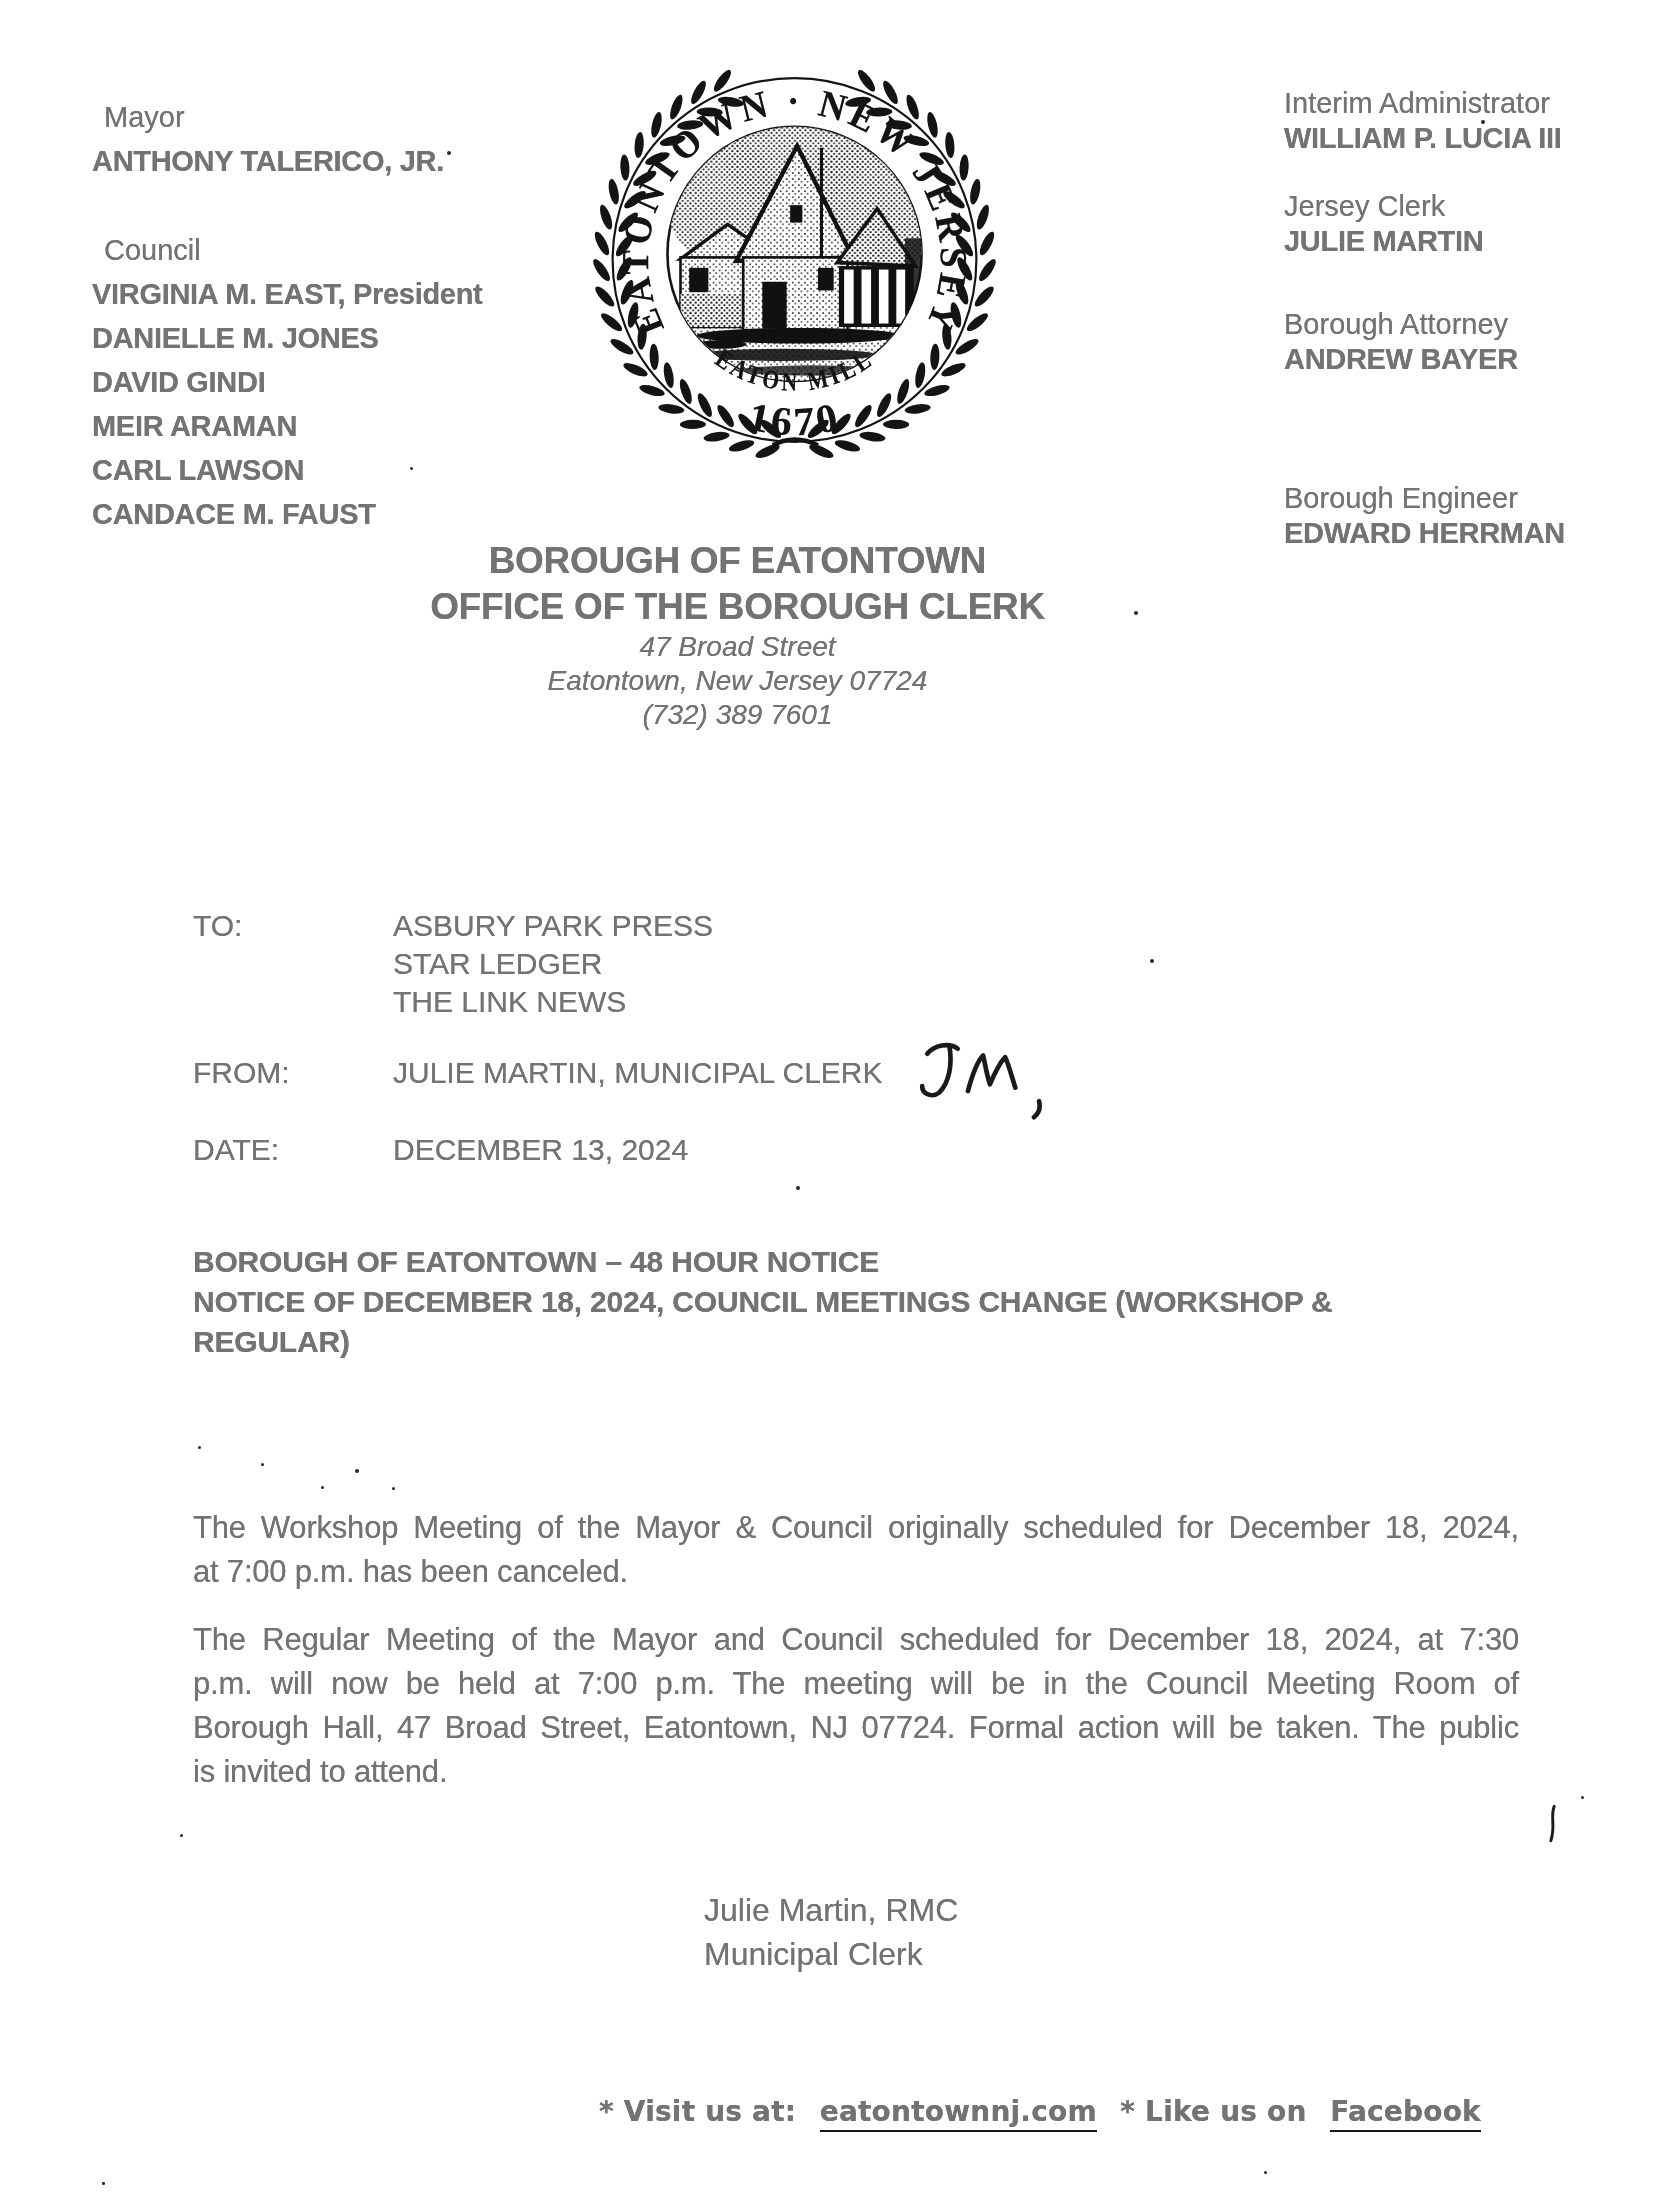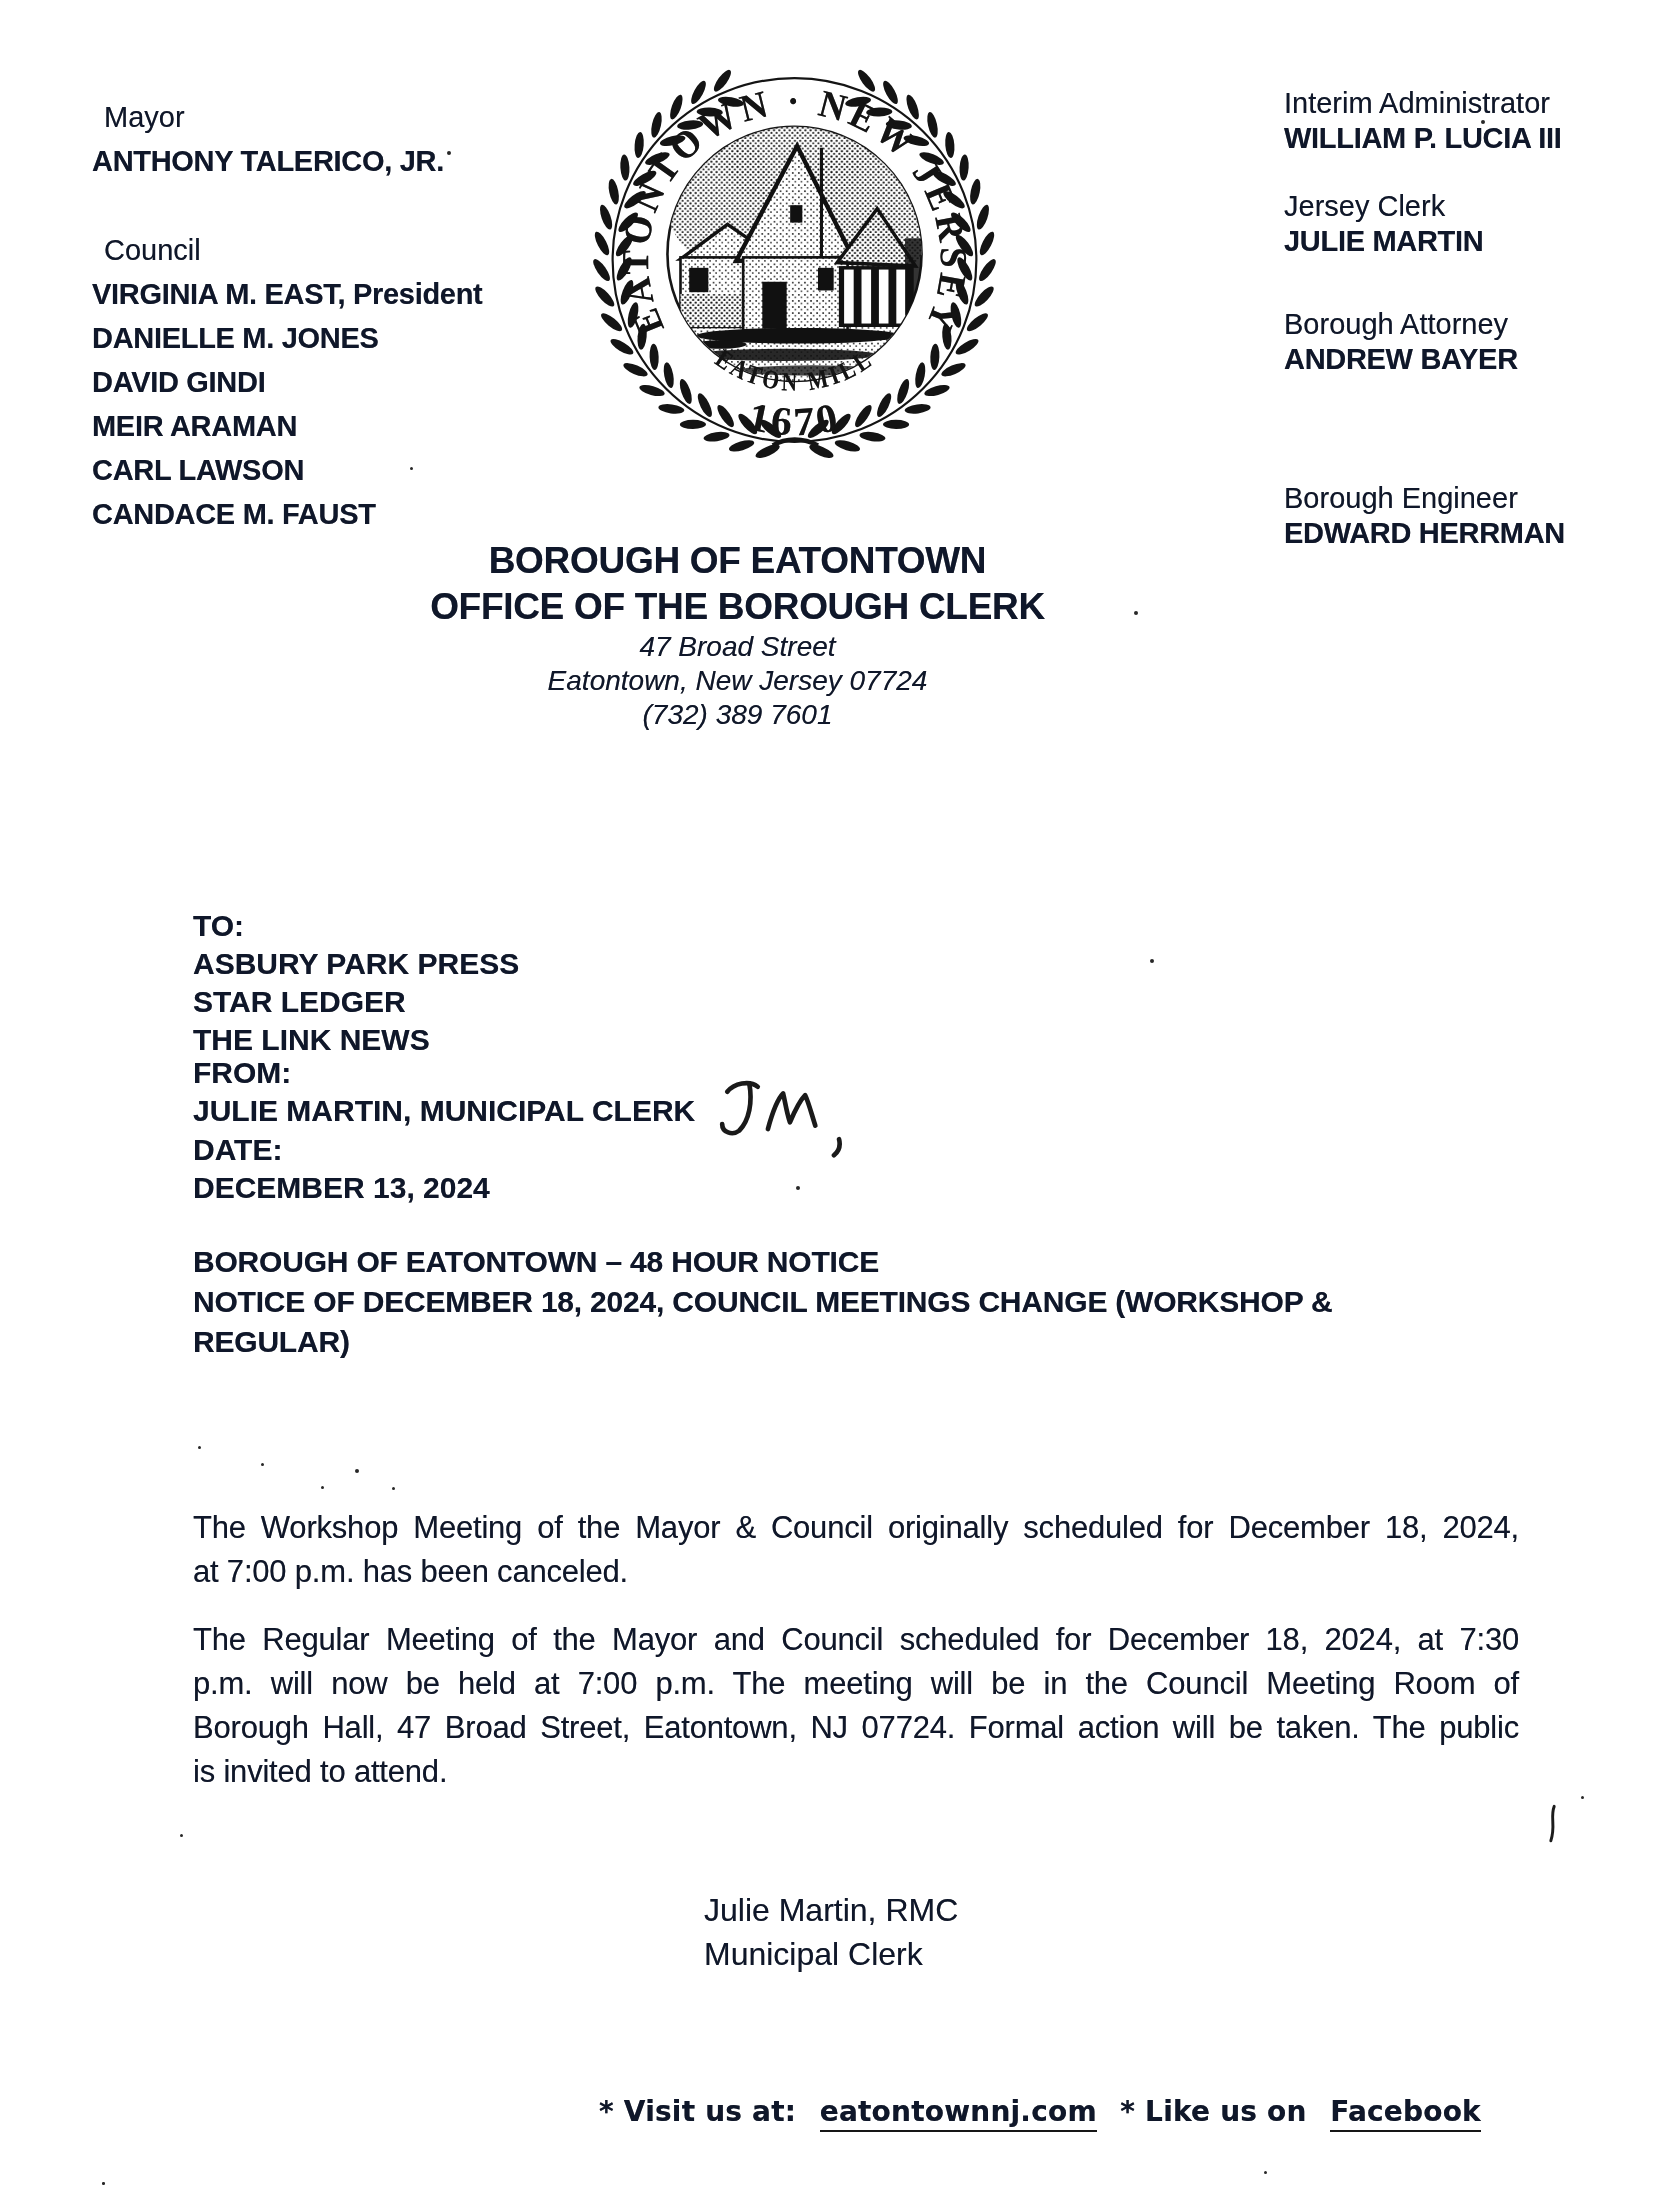--- a/index.html
+++ b/index.html
@@ -1,18 +1,18 @@
 <!DOCTYPE html>
 <html style="font-size:13.6px"><head>
 <meta charset="utf-8">
 <style>
   html,body{margin:0;padding:0;background:#e8e8e8;}
   .page{
     position:relative;width:1679px;height:2205px;background:#ffffff;
-    font-family:"Liberation Sans",sans-serif;color:#0f172a;overflow:hidden;
+    font-family:"Liberation Sans",sans-serif;color:#737373;overflow:hidden;
     text-shadow:0 0 0.5px rgba(22,22,22,0.55);
   }
   
   .hdr-left{position:absolute;left:92px;top:95px;font-size:29px;line-height:44px;white-space:nowrap;}
   .hdr-left .label{font-weight:400;padding-left:12px;}
   .hdr-left .name{font-weight:700;letter-spacing:-0.3px;}
   .hdr-left .gap-before{margin-top:45px;}
 
   .hdr-right{position:absolute;left:1284px;top:0;font-size:29px;line-height:35px;white-space:nowrap;}
   .hdr-right .entry{margin:0;}
@@ -29,21 +29,21 @@
   .seal .ring-text{font-size:44px;letter-spacing:5px;}
   .seal .banner-text{font-size:30px;letter-spacing:5px;}
   .seal .year-text{font-size:46px;letter-spacing:4px;}
 
   
   .letterhead{position:absolute;left:0;top:538px;width:1560px;text-align:center;padding-right:85px;box-sizing:border-box;}
   .lh-org{font-size:37px;font-weight:700;line-height:46px;letter-spacing:-0.3px;}
   .lh-addr{font-size:28px;font-style:italic;line-height:34px;}
 
   
-  .memo-row{position:absolute;left:193px;width:1326px;display:flex;font-size:30px;font-weight:700;line-height:38px;flex-direction:column;}
+  .memo-row{position:absolute;left:193px;width:1326px;display:flex;font-size:30px;font-weight:400;line-height:38px;}
   .memo-label{width:200px;flex:none;}
   .memo-values{position:relative;}
   .to-row{top:907px;}
   .from-row{top:1054px;}
   .date-row{top:1131px;}
   .jm-svg{position:absolute;left:519px;top:-18.7px;}
   .jm-svg path{fill:none;stroke:#1a1a1a;stroke-width:5.5;stroke-linecap:round;stroke-linejoin:round;}
 
   
   .subject{position:absolute;left:193px;top:1242px;width:1326px;font-size:30px;font-weight:700;line-height:40px;letter-spacing:-0.2px;}

